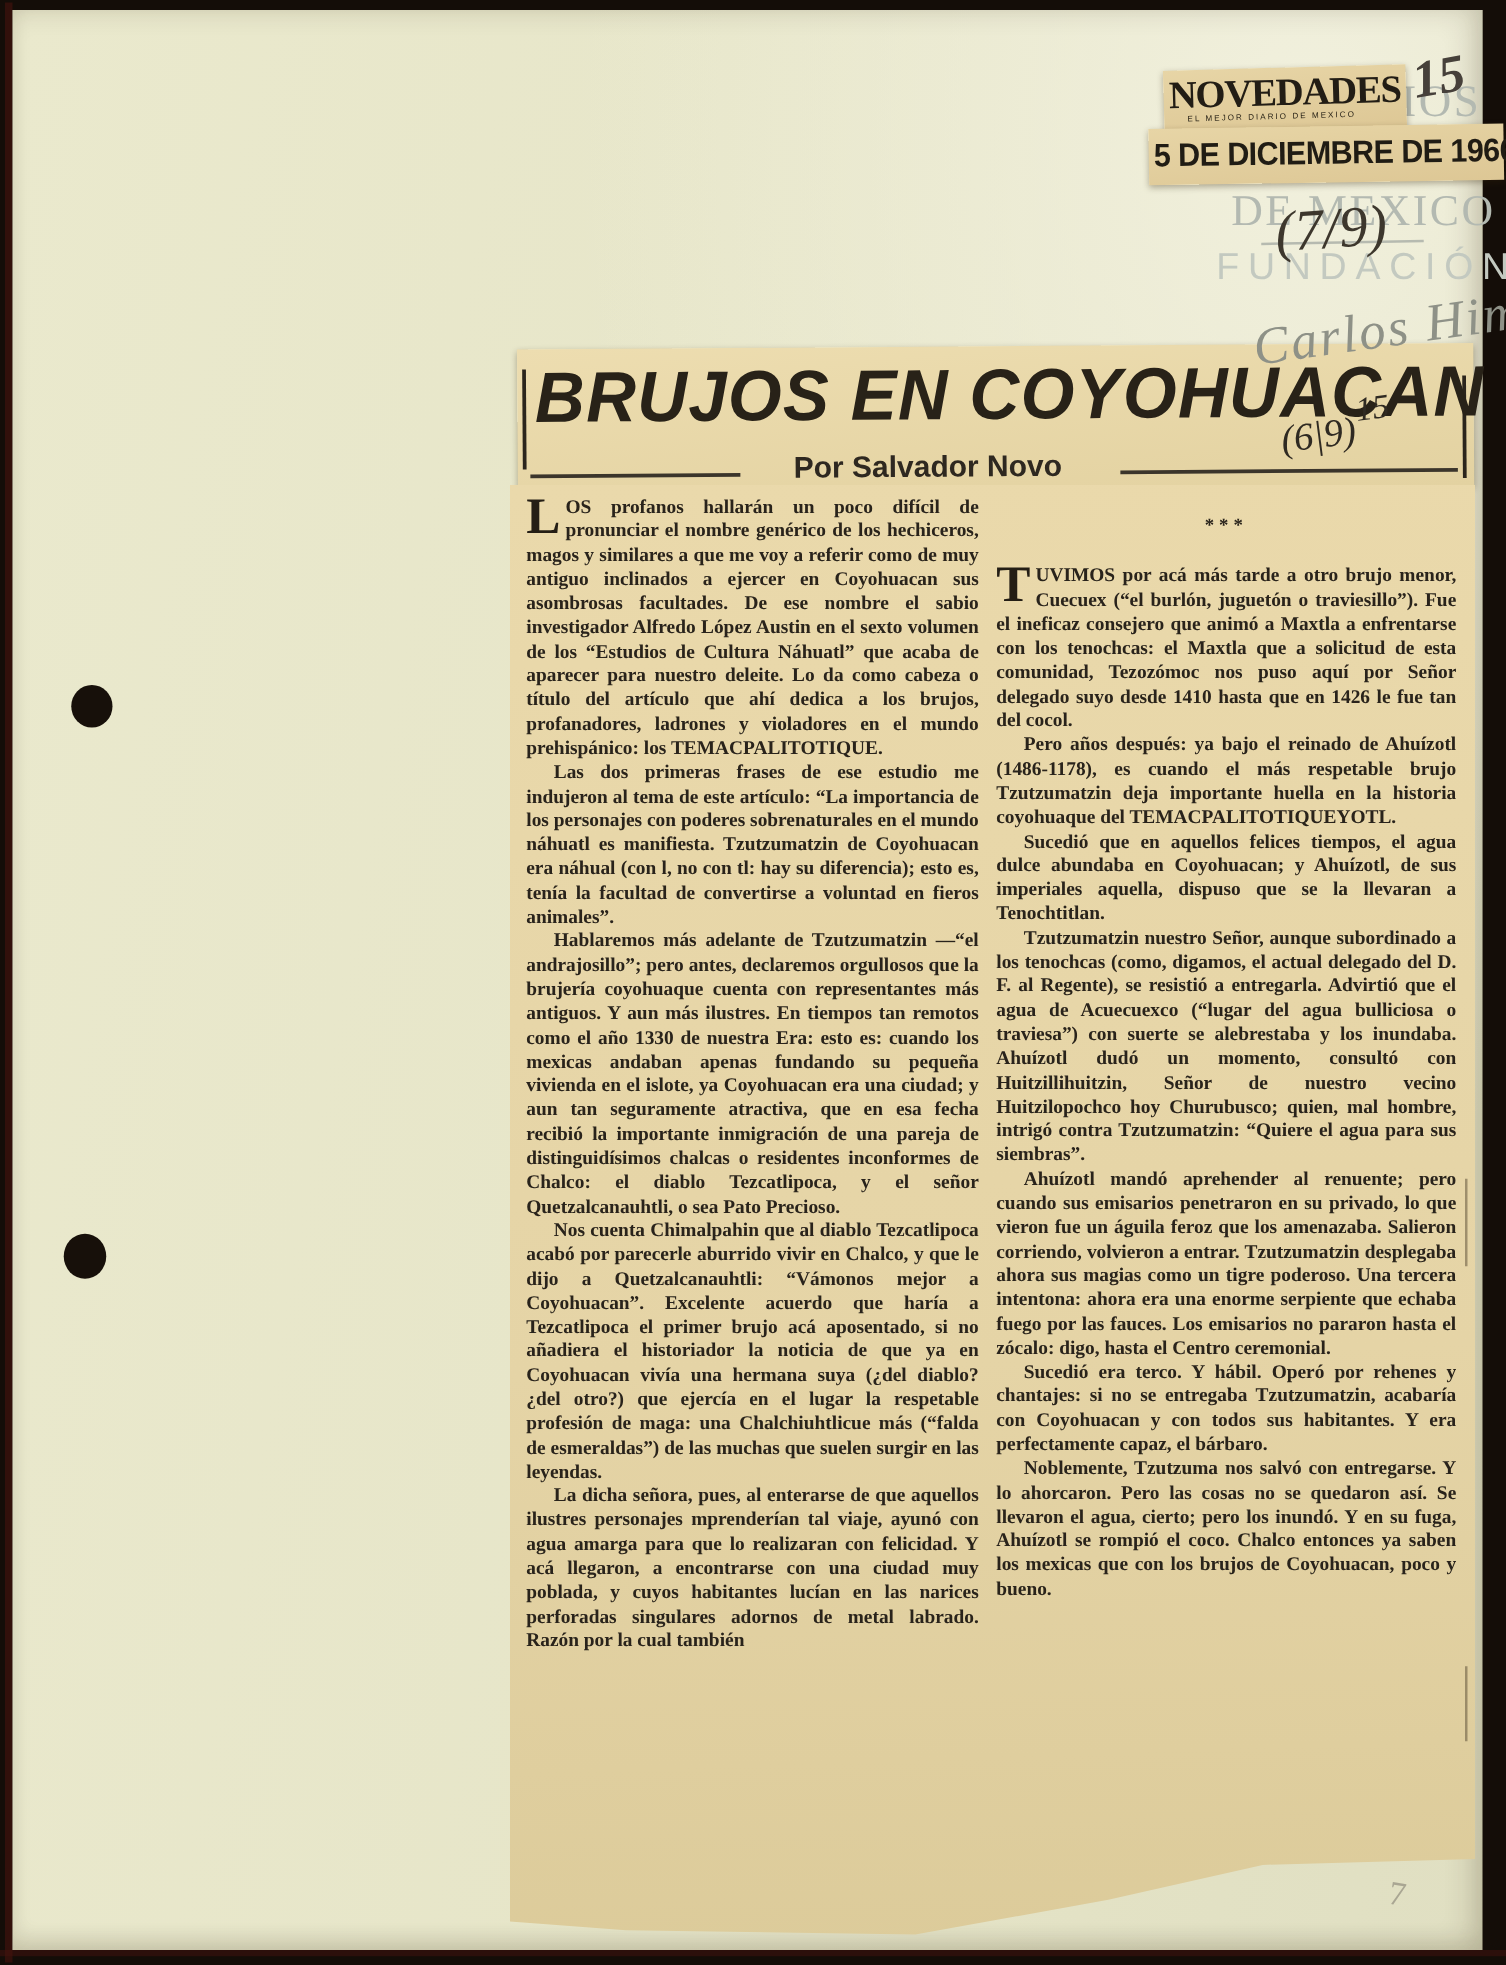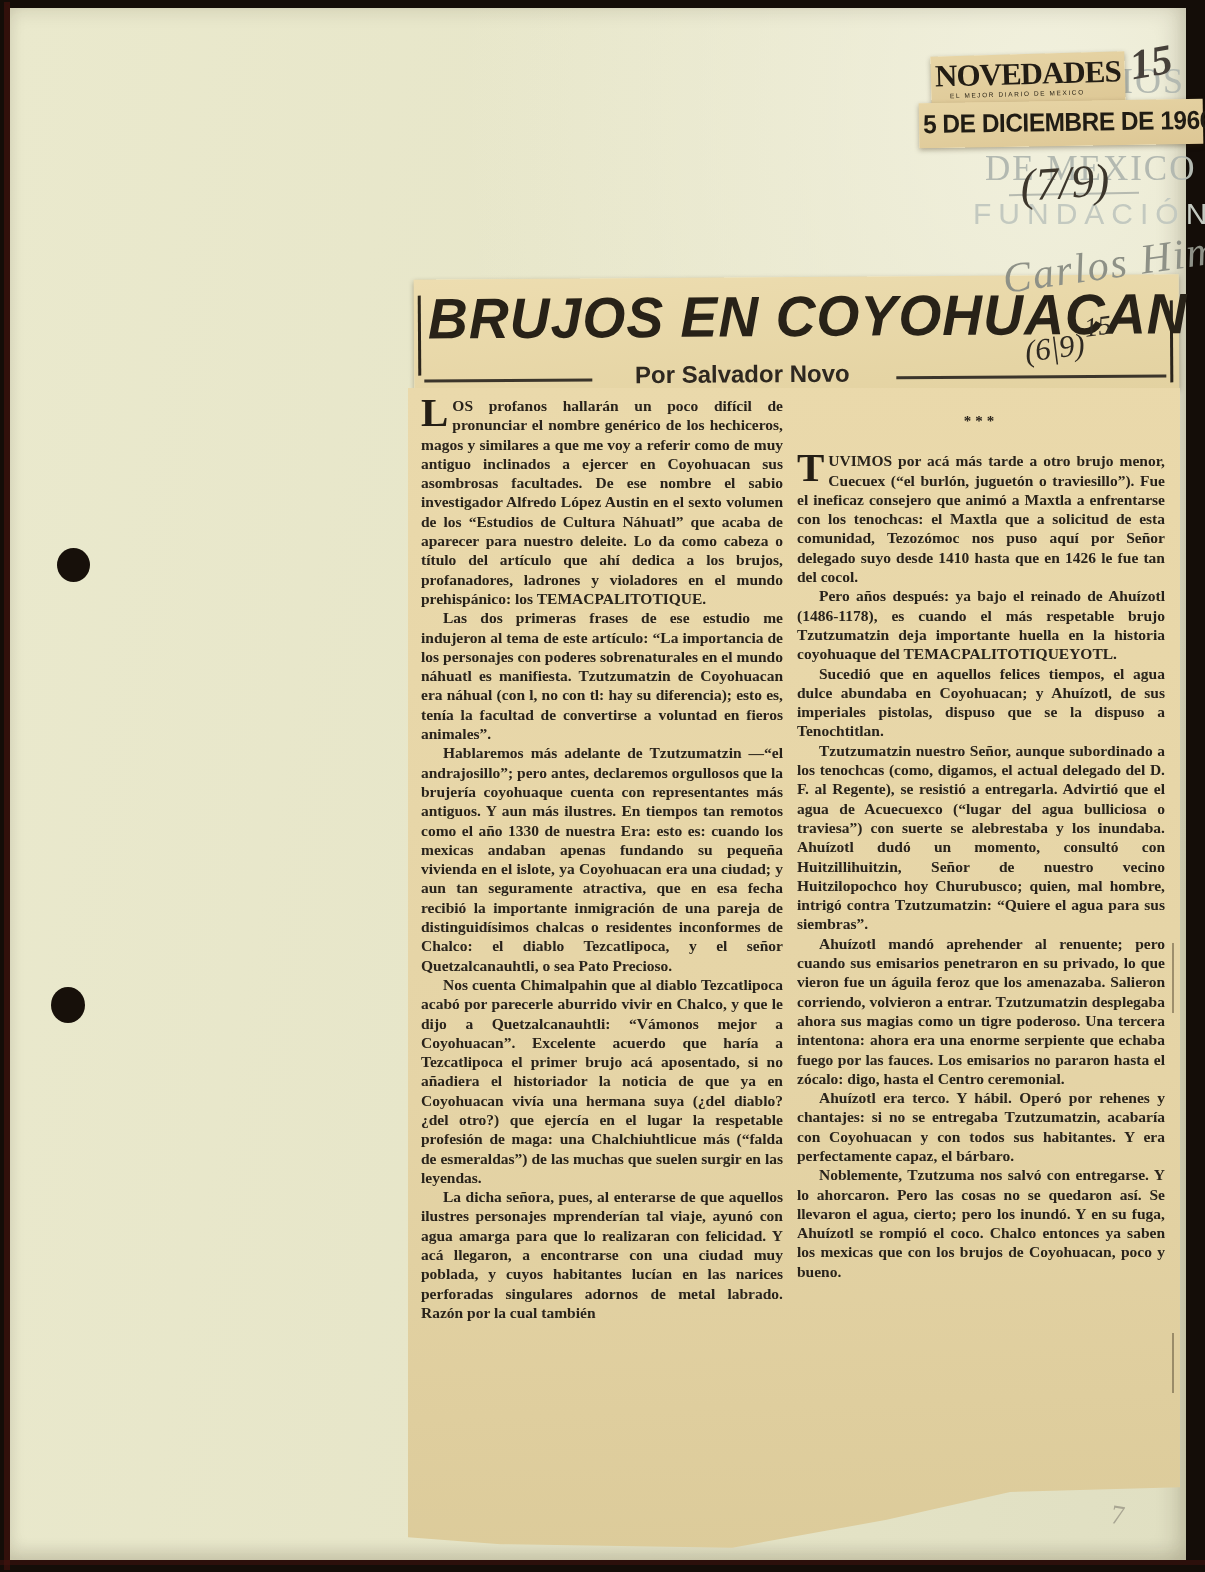--- a/index.html
+++ b/index.html
@@ -133,21 +133,21 @@
         <p>Las dos primeras frases de ese estudio me indujeron al tema de este artículo: “La importancia de los personajes con poderes sobrenaturales en el mundo náhuatl es manifiesta. Tzutzumatzin de Coyohuacan era náhual (con l, no con tl: hay su diferencia); esto es, tenía la facultad de convertirse a voluntad en fieros animales”.</p>
         <p>Hablaremos más adelante de Tzutzumatzin —“el andrajosillo”; pero antes, declaremos orgullosos que la brujería coyohuaque cuenta con representantes más antiguos. Y aun más ilustres. En tiempos tan remotos como el año 1330 de nuestra Era: esto es: cuando los mexicas andaban apenas fundando su pequeña vivienda en el islote, ya Coyohuacan era una ciudad; y aun tan seguramente atractiva, que en esa fecha recibió la importante inmigración de una pareja de distinguidísimos chalcas o residentes inconformes de Chalco: el diablo Tezcatlipoca, y el señor Quetzalcanauhtli, o sea Pato Precioso.</p>
         <p>Nos cuenta Chimalpahin que al diablo Tezcatlipoca acabó por parecerle aburrido vivir en Chalco, y que le dijo a Quetzalcanauhtli: “Vámonos mejor a Coyohuacan”. Excelente acuerdo que haría a Tezcatlipoca el primer brujo acá aposentado, si no añadiera el historiador la noticia de que ya en Coyohuacan vivía una hermana suya (¿del diablo? ¿del otro?) que ejercía en el lugar la respetable profesión de maga: una Chalchiuhtlicue más (“falda de esmeraldas”) de las muchas que suelen surgir en las leyendas.</p>
         <p>La dicha señora, pues, al enterarse de que aquellos ilustres personajes mprenderían tal viaje, ayunó con agua amarga para que lo realizaran con felicidad. Y acá llegaron, a encontrarse con una ciudad muy poblada, y cuyos habitantes lucían en las narices perforadas singulares adornos de metal labrado. Razón por la cual también</p>
       </div>
 
       <div class="col col-right">
         <p class="separator">***</p>
         <p class="noindent"><span class="dropcap">T</span><span>UVIMOS por acá más tarde a otro brujo menor, Cuecuex (“el burlón, juguetón o traviesillo”). Fue el ineficaz consejero que animó a Maxtla a enfrentarse con los tenochcas: el Maxtla que a solicitud de esta comunidad, Tezozómoc nos puso aquí por Señor delegado suyo desde 1410 hasta que en 1426 le fue tan del cocol.</span></p>
         <p>Pero años después: ya bajo el reinado de Ahuízotl (1486-1178), es cuando el más respetable brujo Tzutzumatzin deja importante huella en la historia coyohuaque del TEMACPALITOTIQUEYOTL.</p>
-        <p>Sucedió que en aquellos felices tiempos, el agua dulce abundaba en Coyohuacan; y Ahuízotl, de sus imperiales pistolas, dispuso que se la dispuso a Tenochtitlan.</p>
+        <p>Sucedió que en aquellos felices tiempos, el agua dulce abundaba en Coyohuacan; y Ahuízotl, de sus imperiales aquella, dispuso que se la llevaran a Tenochtitlan.</p>
         <p>Tzutzumatzin nuestro Señor, aunque subordinado a los tenochcas (como, digamos, el actual delegado del D. F. al Regente), se resistió a entregarla. Advirtió que el agua de Acuecuexco (“lugar del agua bulliciosa o traviesa”) con suerte se alebrestaba y los inundaba. Ahuízotl dudó un momento, consultó con Huitzillihuitzin, Señor de nuestro vecino Huitzilopochco hoy Churubusco; quien, mal hombre, intrigó contra Tzutzumatzin: “Quiere el agua para sus siembras”.</p>
         <p>Ahuízotl mandó aprehender al renuente; pero cuando sus emisarios penetraron en su privado, lo que vieron fue un águila feroz que los amenazaba. Salieron corriendo, volvieron a entrar. Tzutzumatzin desplegaba ahora sus magias como un tigre poderoso. Una tercera intentona: ahora era una enorme serpiente que echaba fuego por las fauces. Los emisarios no pararon hasta el zócalo: digo, hasta el Centro ceremonial.</p>
-        <p>Ahuízotl era terco. Y hábil. Operó por rehenes y chantajes: si no se entregaba Tzutzumatzin, acabaría con Coyohuacan y con todos sus habitantes. Y era perfectamente capaz, el bárbaro.</p>
+        <p>Sucedió era terco. Y hábil. Operó por rehenes y chantajes: si no se entregaba Tzutzumatzin, acabaría con Coyohuacan y con todos sus habitantes. Y era perfectamente capaz, el bárbaro.</p>
         <p>Noblemente, Tzutzuma nos salvó con entregarse. Y lo ahorcaron. Pero las cosas no se quedaron así. Se llevaron el agua, cierto; pero los inundó. Y en su fuga, Ahuízotl se rompió el coco. Chalco entonces ya saben los mexicas que con los brujos de Coyohuacan, poco y bueno.</p>
       </div>
     </div>
   </div>
 </div>
 
 </body></html>

